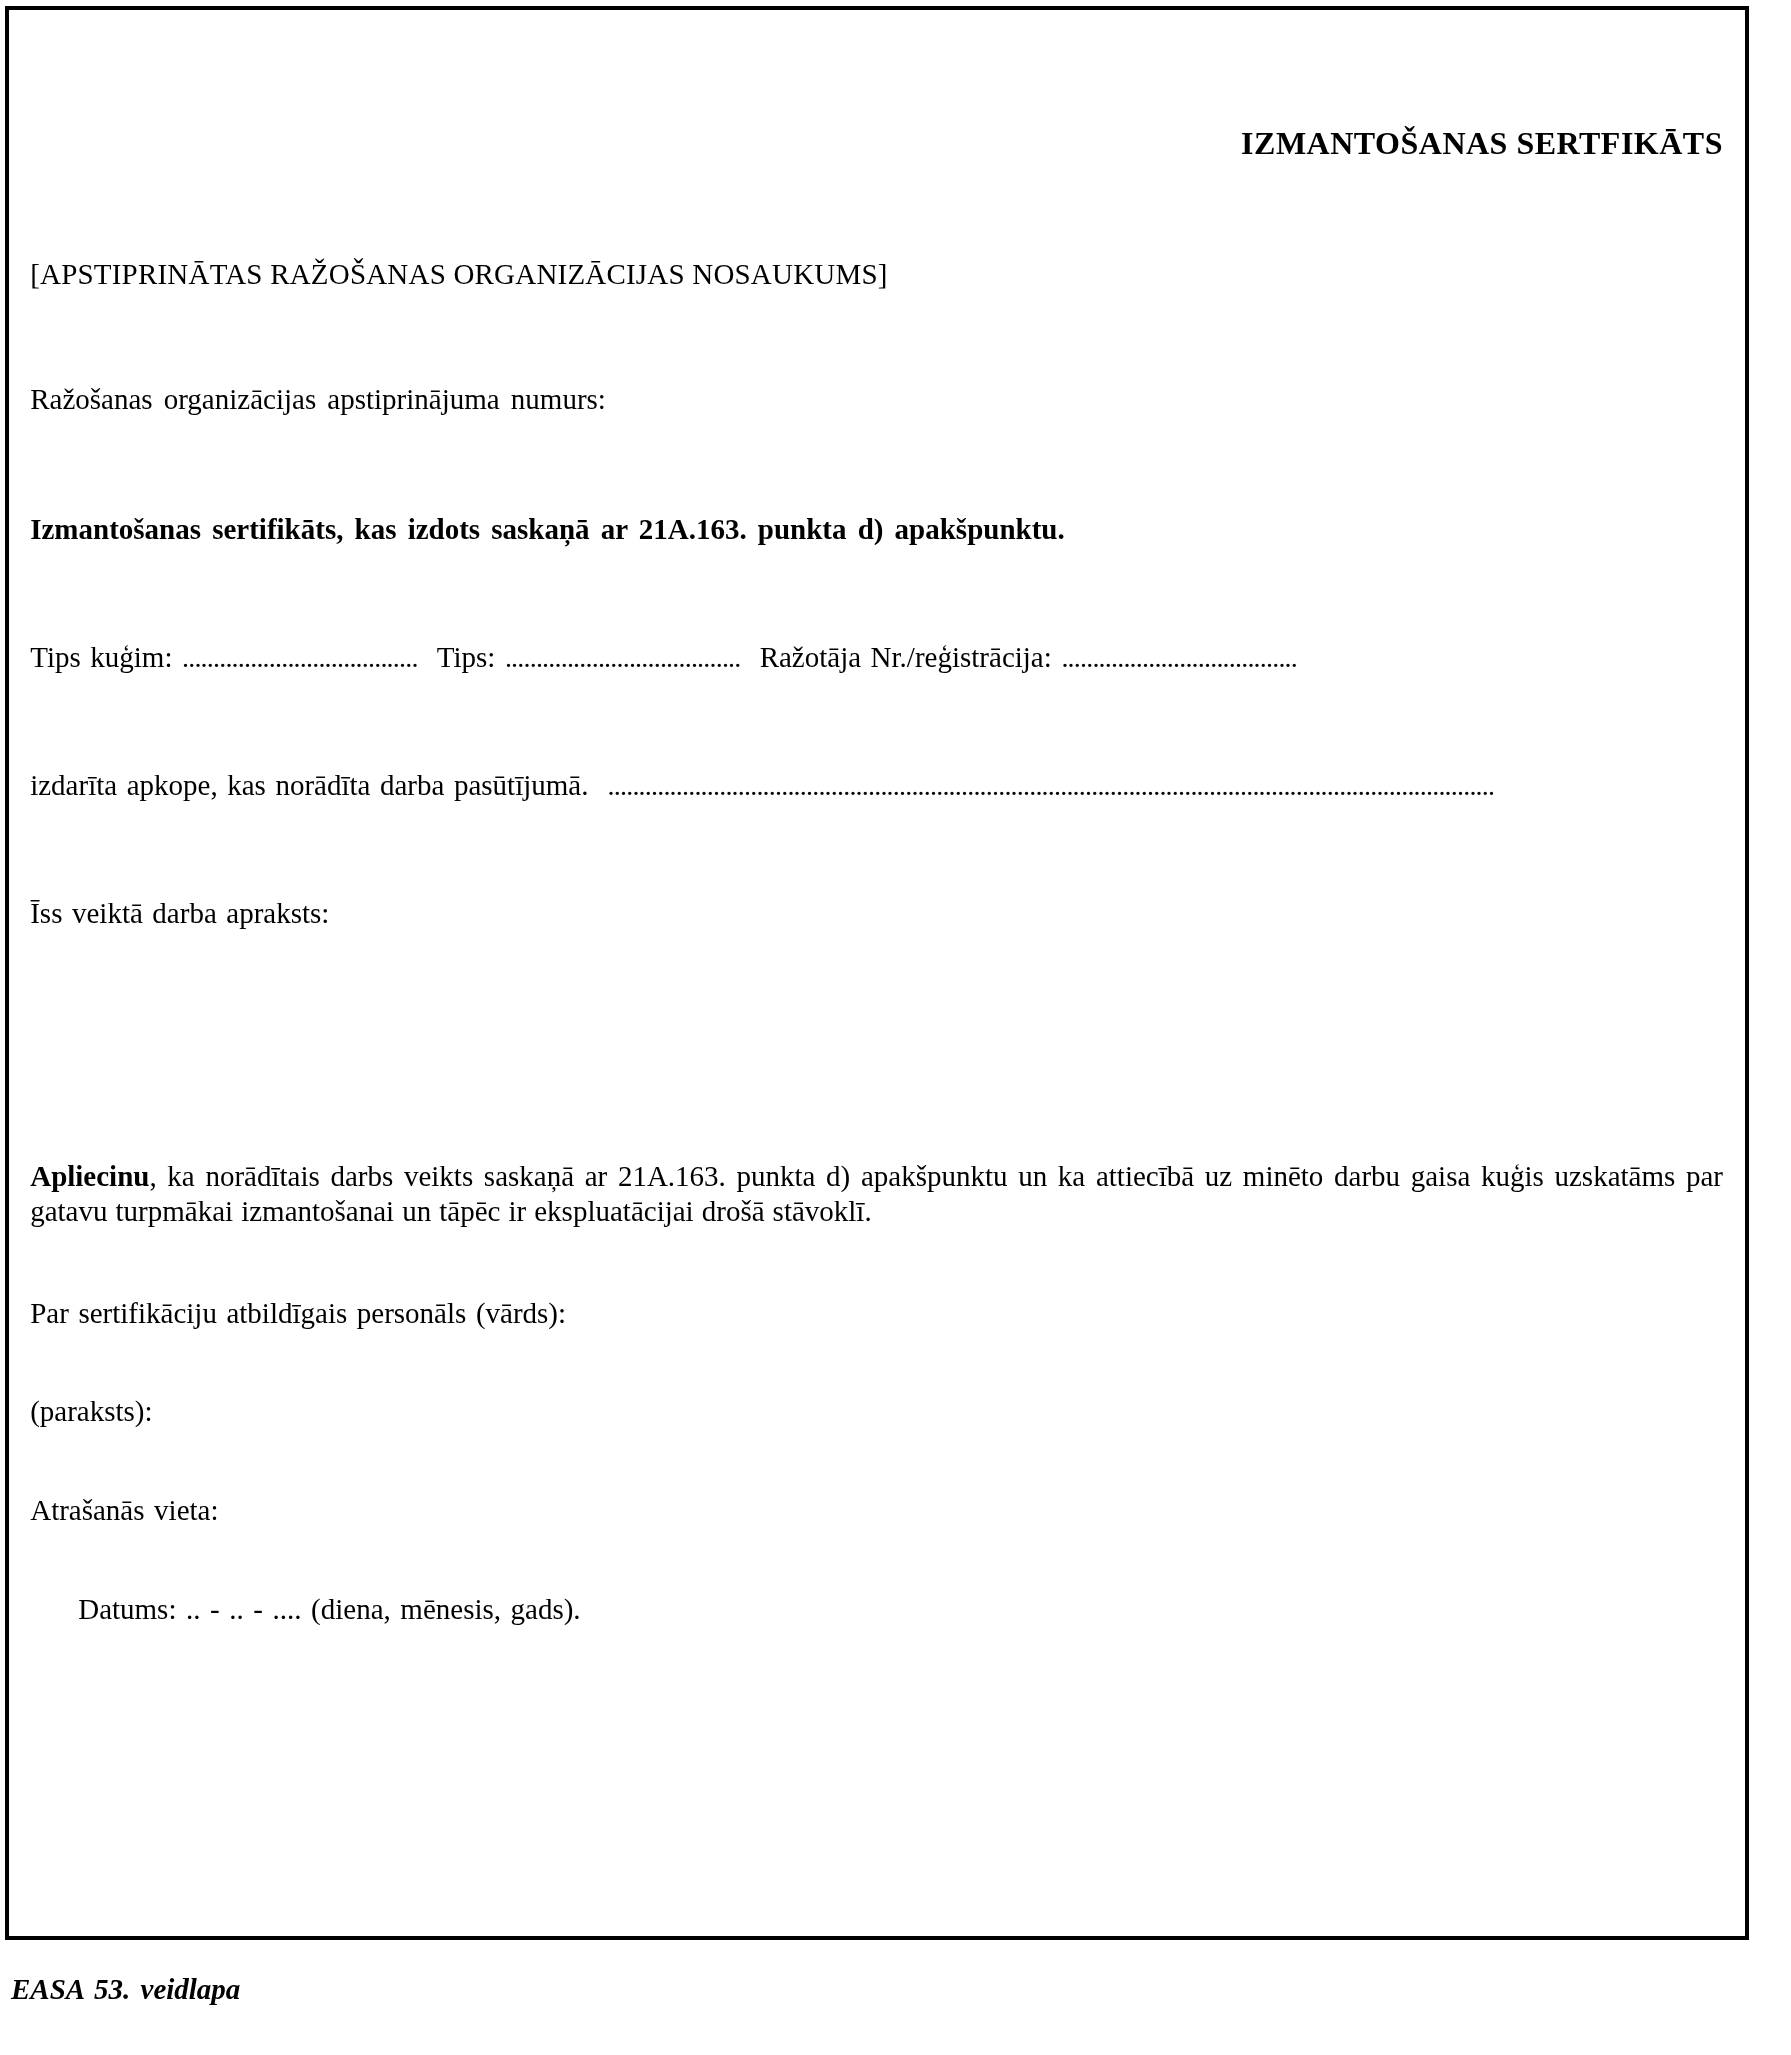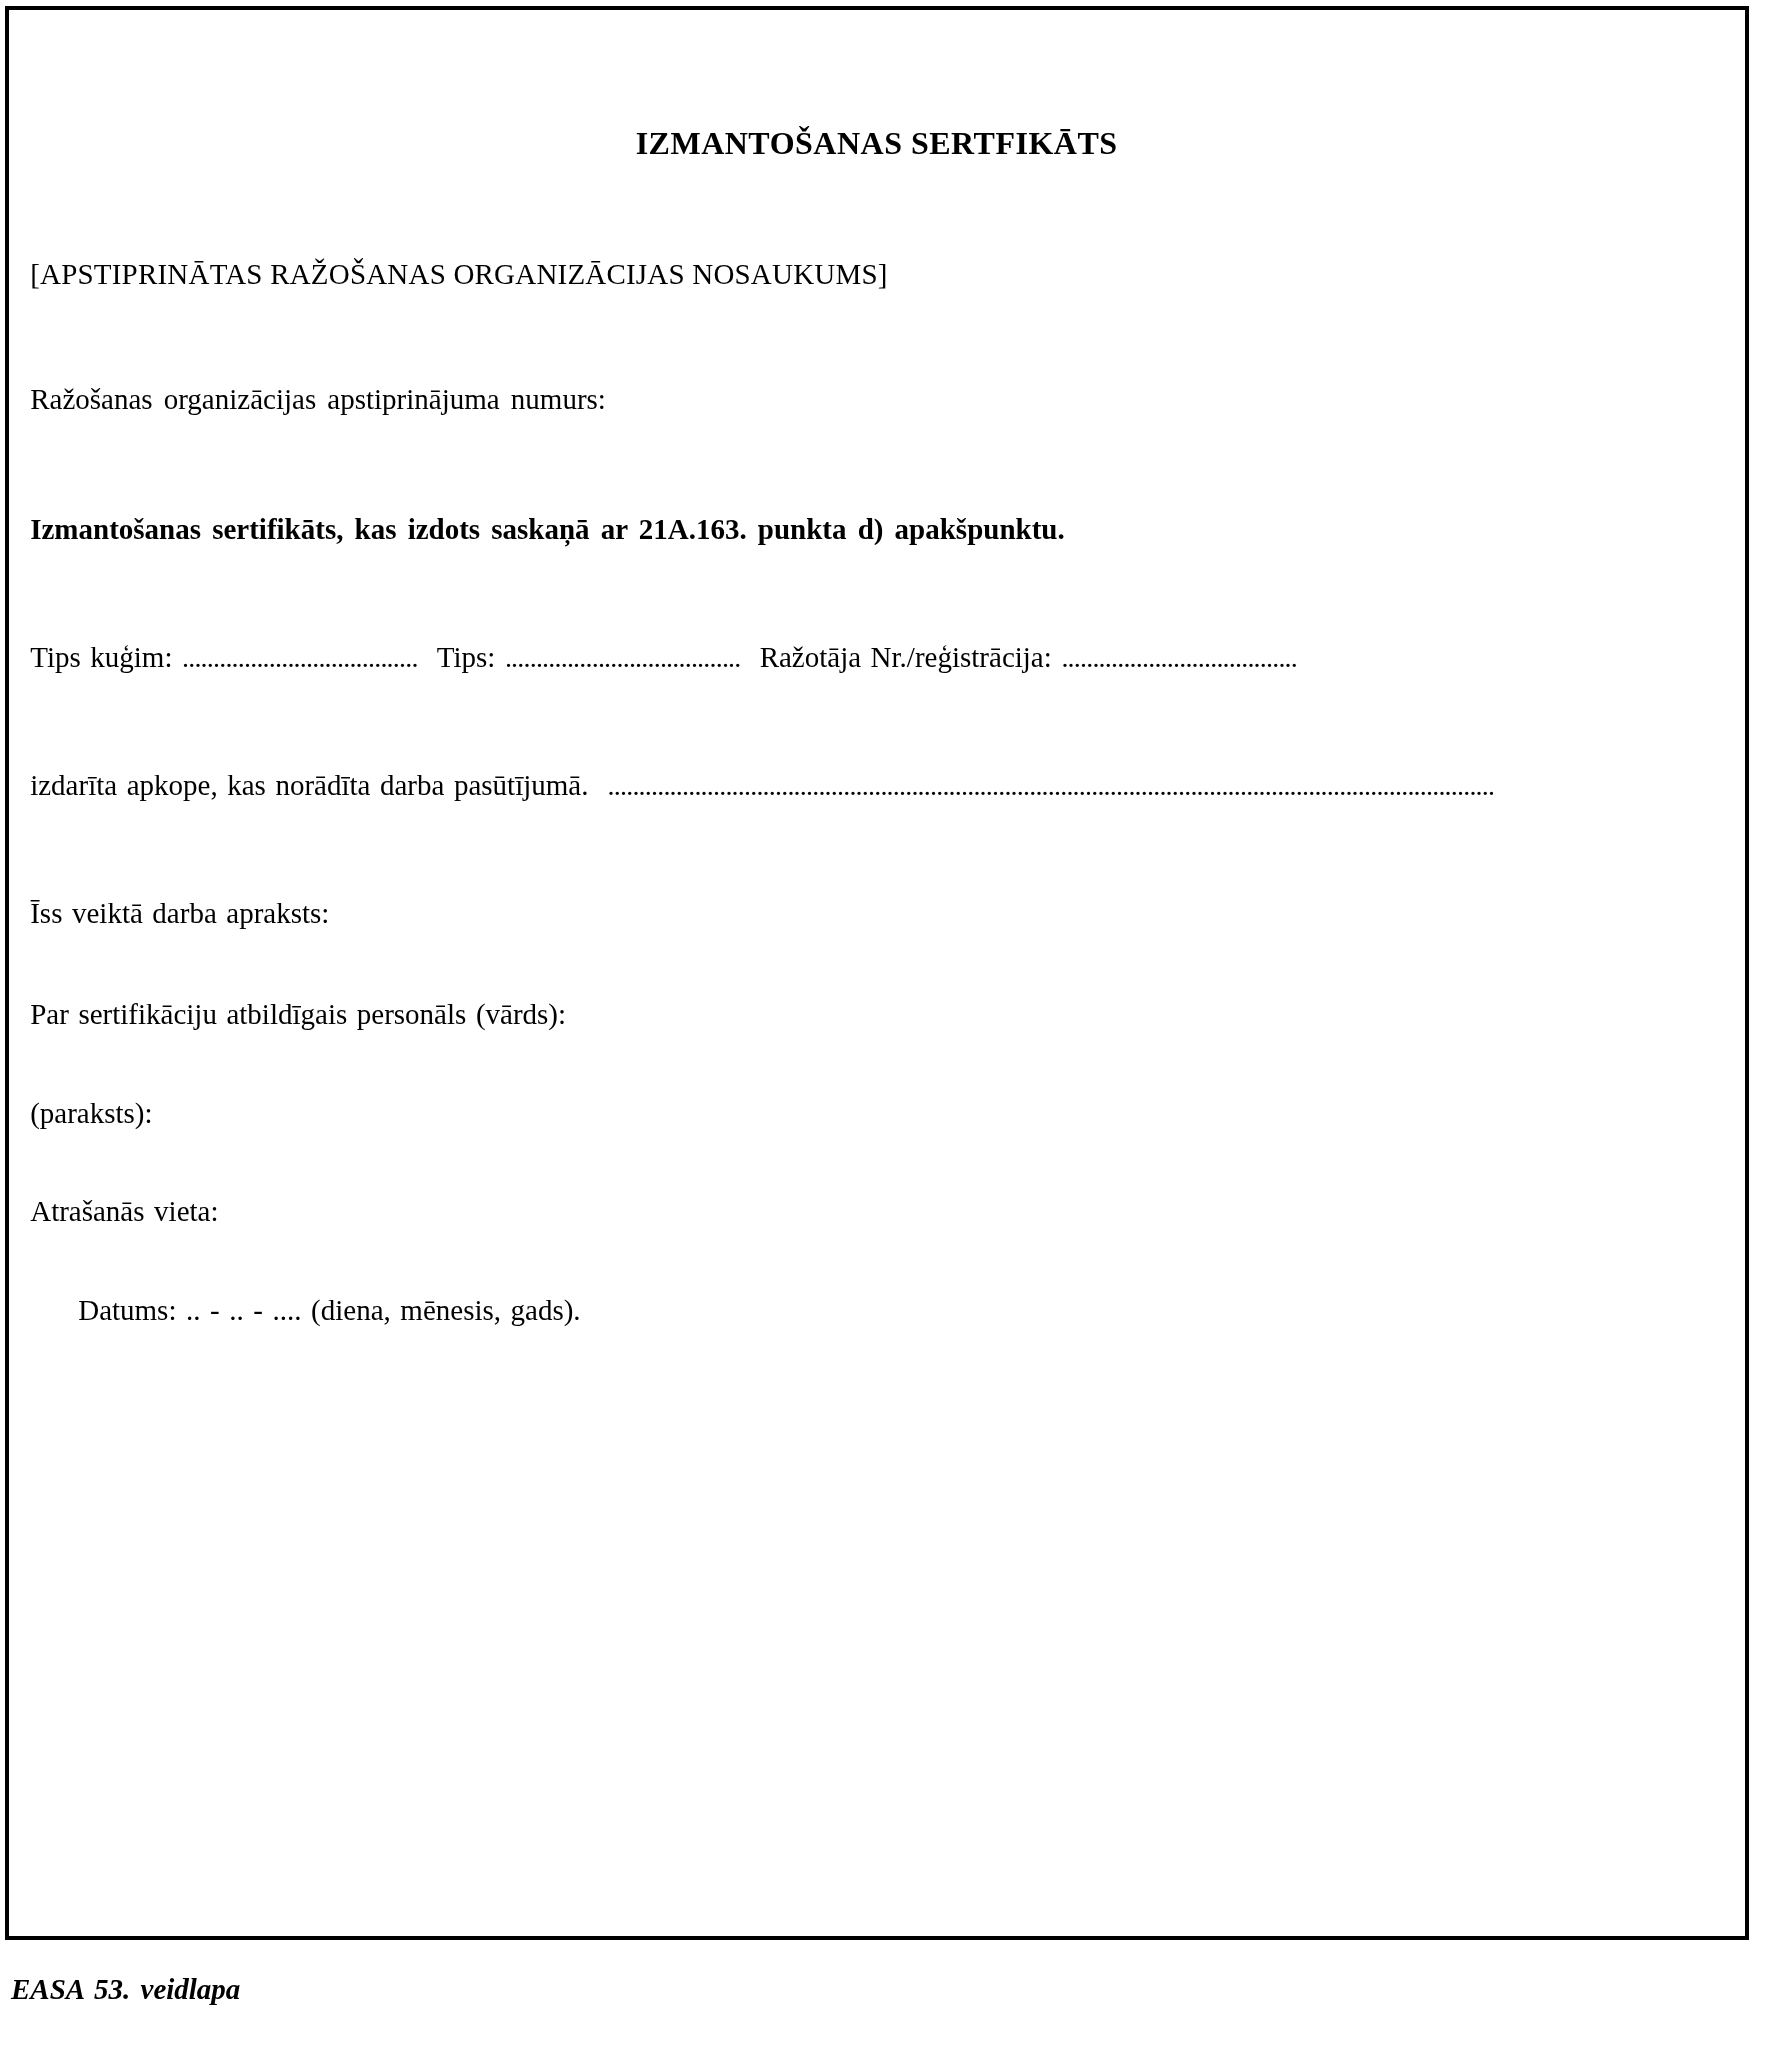--- a/index.html
+++ b/index.html
@@ -38,21 +38,21 @@
   .frame-inner {
     position: absolute;
     left: 21.6px;
     top: 0;
     right: 21.6px;
     bottom: 0;
   }
 
   
   .doc-title {
-    text-align: center;
+    text-align: right;
     font-weight: bold;
     font-size: 32px;
     letter-spacing: 0.5px;
     margin: 0;
     padding-top: 116px;
     line-height: 1.1;
   }
 
   .org-name {
     font-size: 29px;
@@ -165,20 +165,21 @@
       <p class="approval-number">Ražošanas organizācijas apstiprinājuma numurs:</p>
 
       <p class="issued-under">Izmantošanas sertifikāts, kas izdots saskaņā ar 21A.163. punkta d) apakšpunktu.</p>
 
       <p class="field-line"><span>Tips kuģim:</span>&nbsp;<span class="dots-short">......................................</span>&nbsp;&nbsp;<span>Tips:</span>&nbsp;<span class="dots-short">......................................</span>&nbsp;&nbsp;<span>Ražotāja Nr./reģistrācija:</span>&nbsp;<span class="dots-short">......................................</span></p>
 
       <p class="maintenance-line"><span>izdarīta apkope, kas norādīta darba pasūtījumā.</span>&nbsp;&nbsp;<span class="dots-fill">...............................................................................................................................................</span></p>
 
       <p class="work-desc-label">Īss veiktā darba apraksts:</p>
 
+      <p class="attestation"><b>Apliecinu</b><span>, ka norādītais darbs veikts saskaņā ar 21A.163. punkta d) apakšpunktu un ka attiecībā uz minēto darbu gaisa kuģis uzskatāms par gatavu turpmākai izmantošanai un tāpēc ir ekspluatācijai drošā stāvoklī.</span></p>
 
       <p class="sig-line sig-name">Par sertifikāciju atbildīgais personāls (vārds):</p>
 
       <p class="sig-line sig-sign">(paraksts):</p>
 
       <p class="sig-line sig-place">Atrašanās vieta:</p>
 
       <p class="sig-line sig-date">Datums: .. - .. - .... (diena, mēnesis, gads).</p>
 
     </div>

